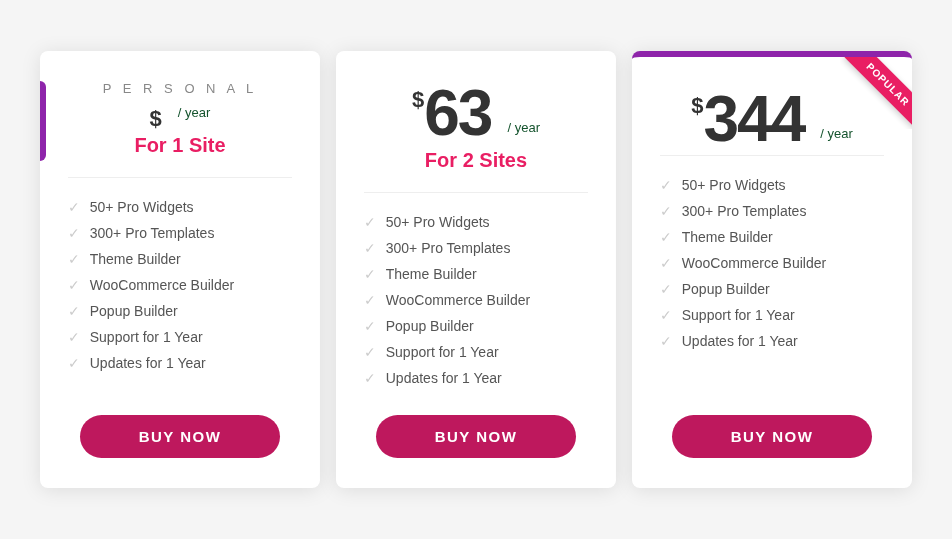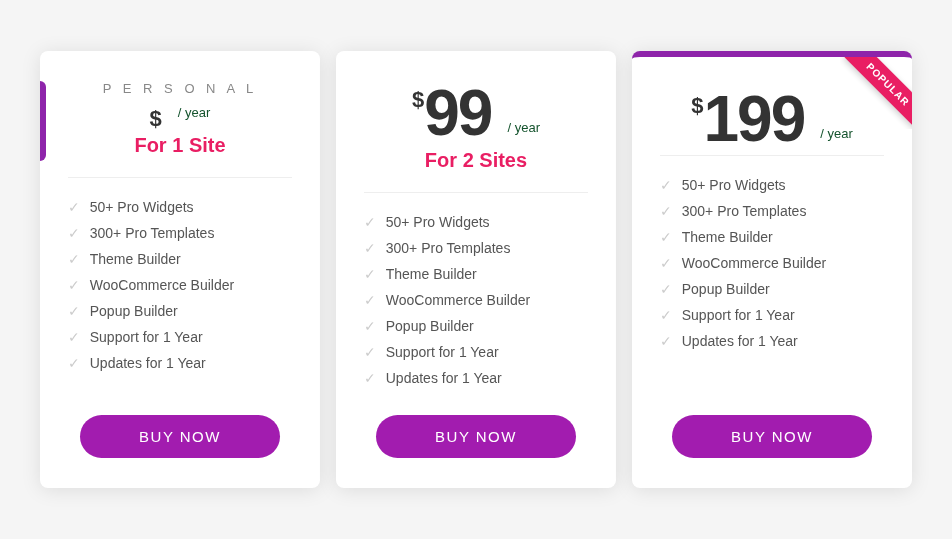--- a/index.html
+++ b/index.html
@@ -120,27 +120,27 @@
       color: #555;
       padding: 5px 0;
     }
     .check-icon {
       color: #ccc;
       margin-right: 10px;
       font-size: 14px;
       flex-shrink: 0;
     }
     .buy-btn {
-      background: #a21caf;
+      background: #be185d;
       color: #fff;
       border: none;
       border-radius: 30px;
       padding: 13px 52px;
       font-size: 15px;
-      font-weight: 400;
+      font-weight: 700;
       letter-spacing: 1.5px;
       text-transform: uppercase;
       cursor: pointer;
       width: 200px;
       transition: background 0.2s;
     }
     .purple-bar {
       width: 6px;
       background: #8e24aa;
       border-radius: 0 8px 8px 0;
@@ -191,21 +191,21 @@
         <li>
           <span class="check-icon">✓</span>
           <span>Updates for 1 Year</span>
         </li>
       </ul>
       <button class="buy-btn">BUY NOW</button>
     </div>
     <div class="pricing-card">
       <div class="price-block">
         <span class="price-dollar">$</span>
-        <span class="price-amount">99</span>
+        <span class="price-amount">63</span>
         <span class="price-period">/ year</span>
       </div>
       <div class="plan-subtitle">For 2 Sites</div>
       <div class="divider"></div>
       <ul class="features-list">
         <li>
           <span class="check-icon">✓</span>
           <span>50+ Pro Widgets</span>
         </li>
         <li>
@@ -234,21 +234,21 @@
         </li>
       </ul>
       <button class="buy-btn">BUY NOW</button>
     </div>
     <div class="pricing-card featured">
       <div class="popular-badge">
         <div class="popular-badge-inner">POPULAR</div>
       </div>
       <div class="price-block">
         <span class="price-dollar">$</span>
-        <span class="price-amount">199</span>
+        <span class="price-amount">344</span>
         <span class="price-period">/ year</span>
       </div>
       <div class="divider"></div>
       <ul class="features-list">
         <li>
           <span class="check-icon">✓</span>
           <span>50+ Pro Widgets</span>
         </li>
         <li>
           <span class="check-icon">✓</span>

